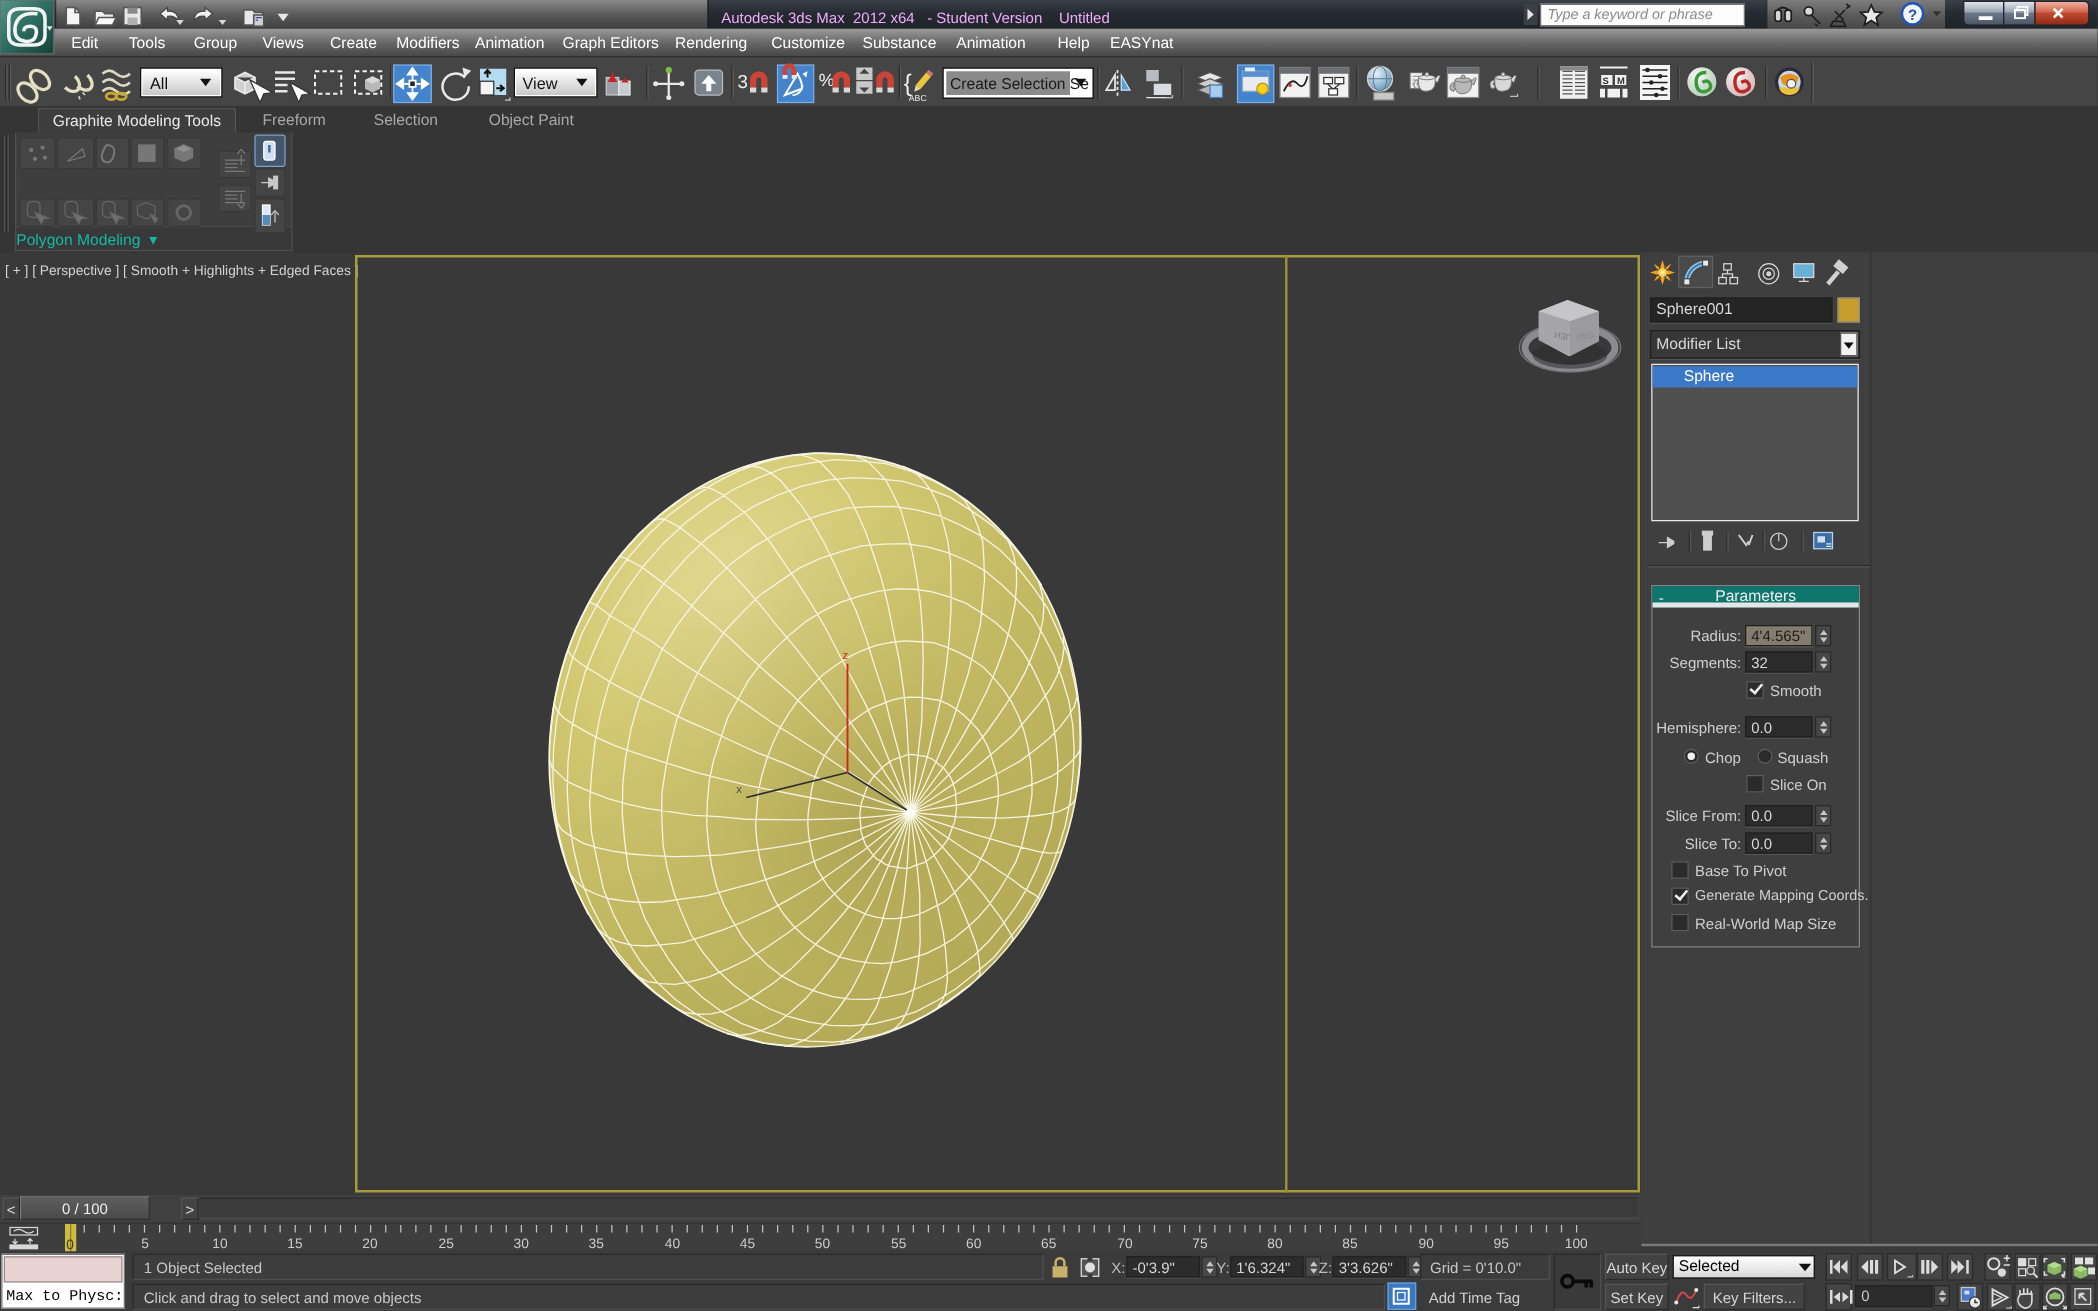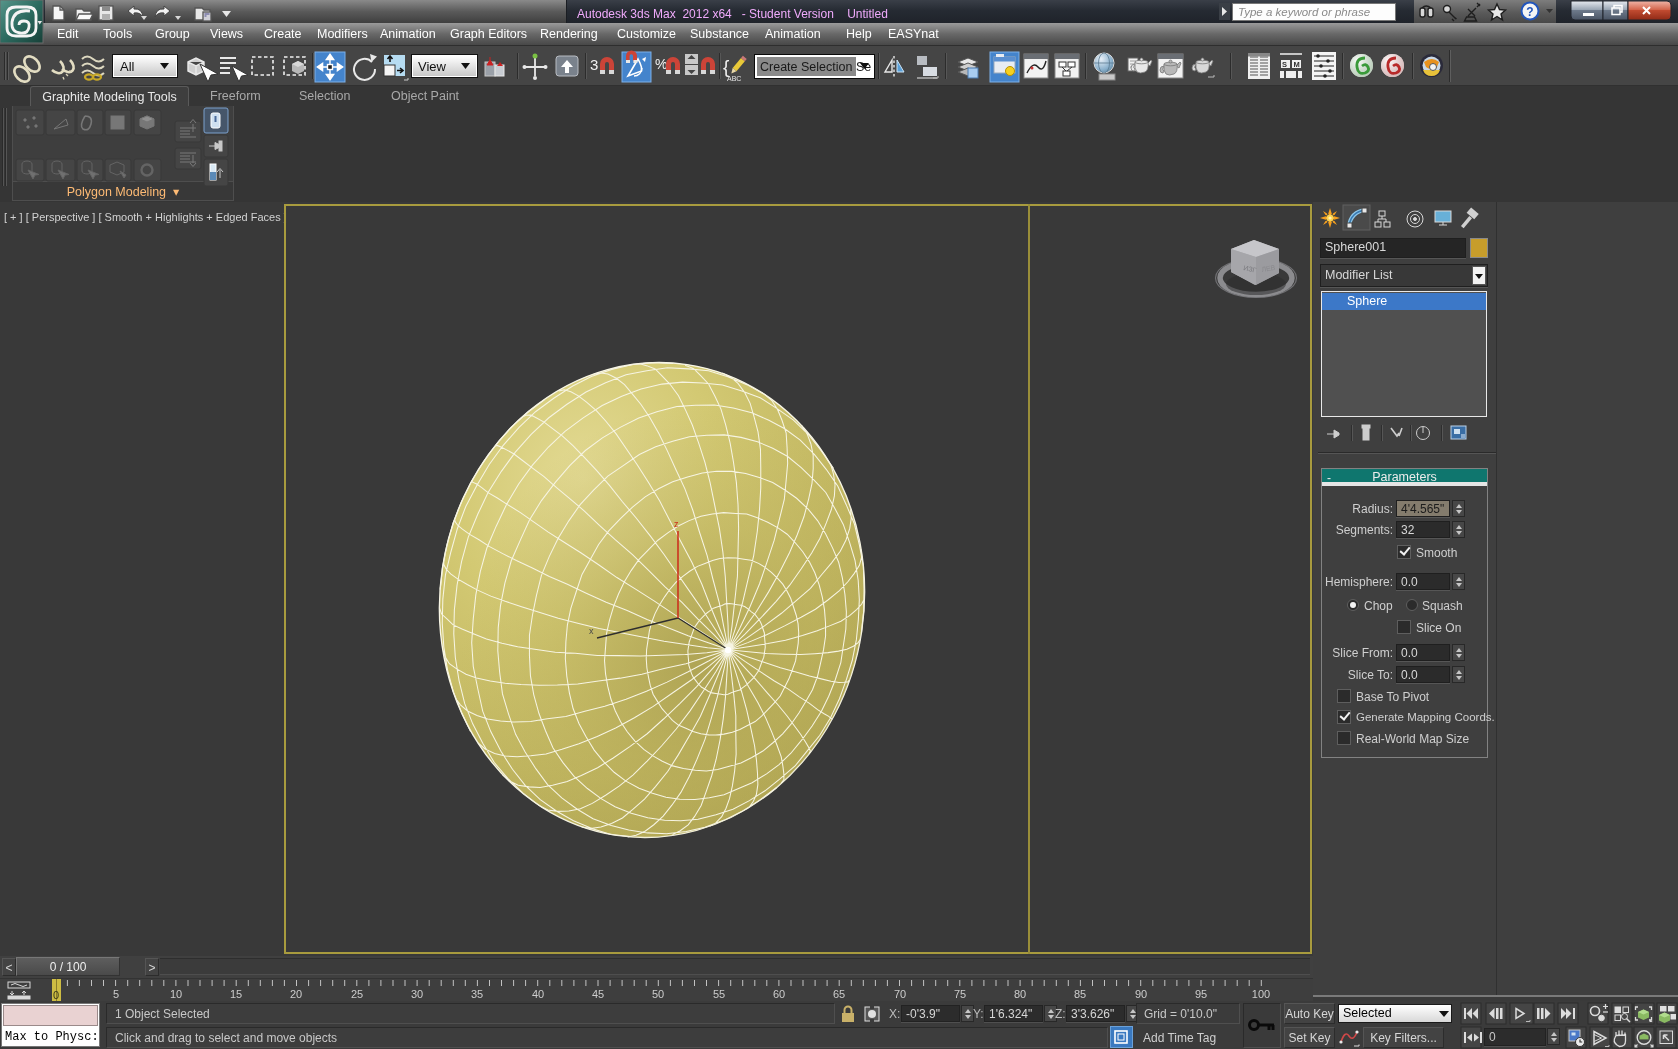--- a/index.html
+++ b/index.html
@@ -30,22 +30,22 @@
 
 #ribbon { left:0; top:86px; width:1678px; height:116px; background:#353535; }
 #ribtab-active { position:absolute; left:30px; top:0px; width:159px; height:20px;
   background:#3e3e3e; border:1px solid #5a5a5a; border-bottom:none;
   border-radius:3px 3px 0 0; color:#e8e8e8; font-size:12.5px; text-align:center;
   padding-top:3px; }
 .ribtab { position:absolute; top:3px; color:#a8a8a8; font-size:12.5px; }
 #ribpanel { position:absolute; left:12px; top:20px; width:222px; height:76px;
   background:#3e3e3e; border:1px solid #4e4e4e; border-top:none; }
 #riblabel { position:absolute; left:12px; top:96px; width:222px; height:19px;
-  background:#383838; border:1px solid #4e4e4e; border-top:none; color:#fdba74;
-  font-size:12.5px; text-align:center; padding-top:2px; }
+  background:#383838; border:1px solid #4e4e4e; border-top:none; color:#14b8a6;
+  font-size:12.5px; text-align:left; padding-top:2px; }
 
 #canvas { left:0; top:202px; width:1313px; height:754px; background:#393939; }
 #vpborder { position:absolute; left:284px; top:2px; width:1028px; height:750px;
   border:2px solid #a89b3e; }
 #vpdiv { position:absolute; left:1028px; top:2px; width:2px; height:750px; background:#9a8e39; }
 #vplabel { position:absolute; left:4px; top:9px; color:#d2d2d2; font-size:11px; white-space:nowrap; }
 
 #cmdpanel { left:1313px; top:202px; width:365px; height:795px; background:#3f3f3f; }
 #cmdpanel .vline { position:absolute; left:183px; top:0; width:1px; height:794px; background:#303030; }
 #cmdbottom { position:absolute; left:0px; top:793px; width:365px; height:2px; background:#7a7a7a; }

